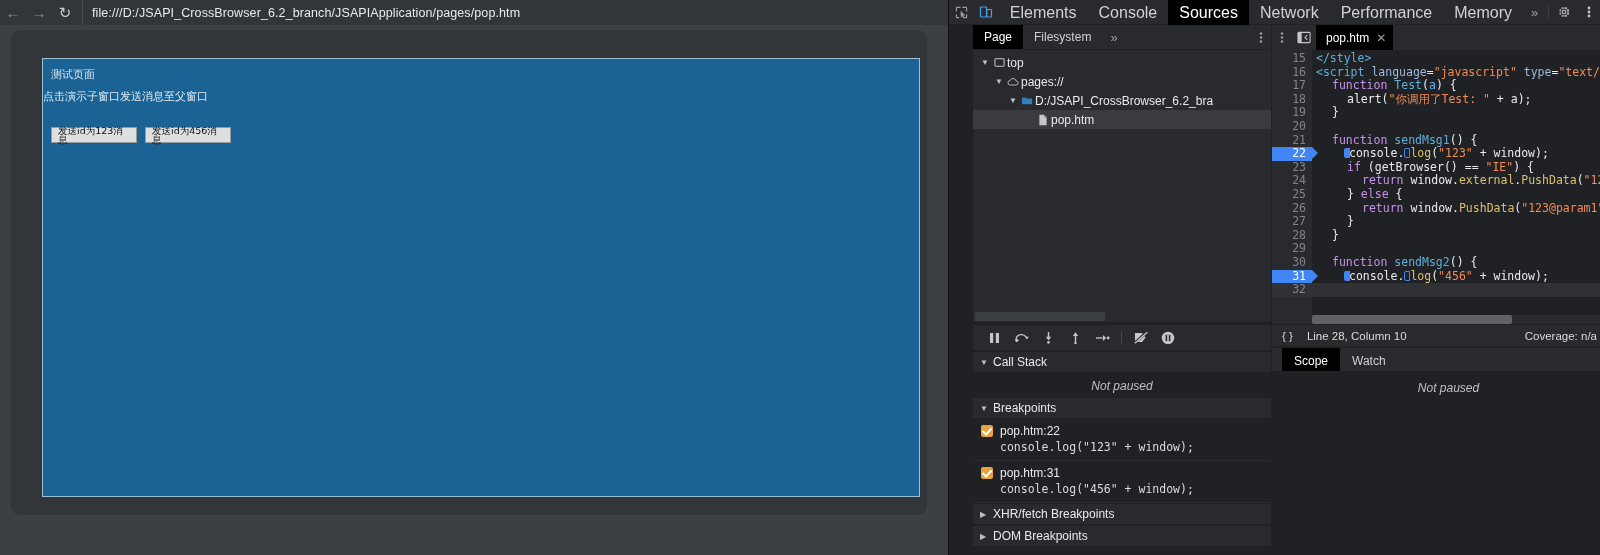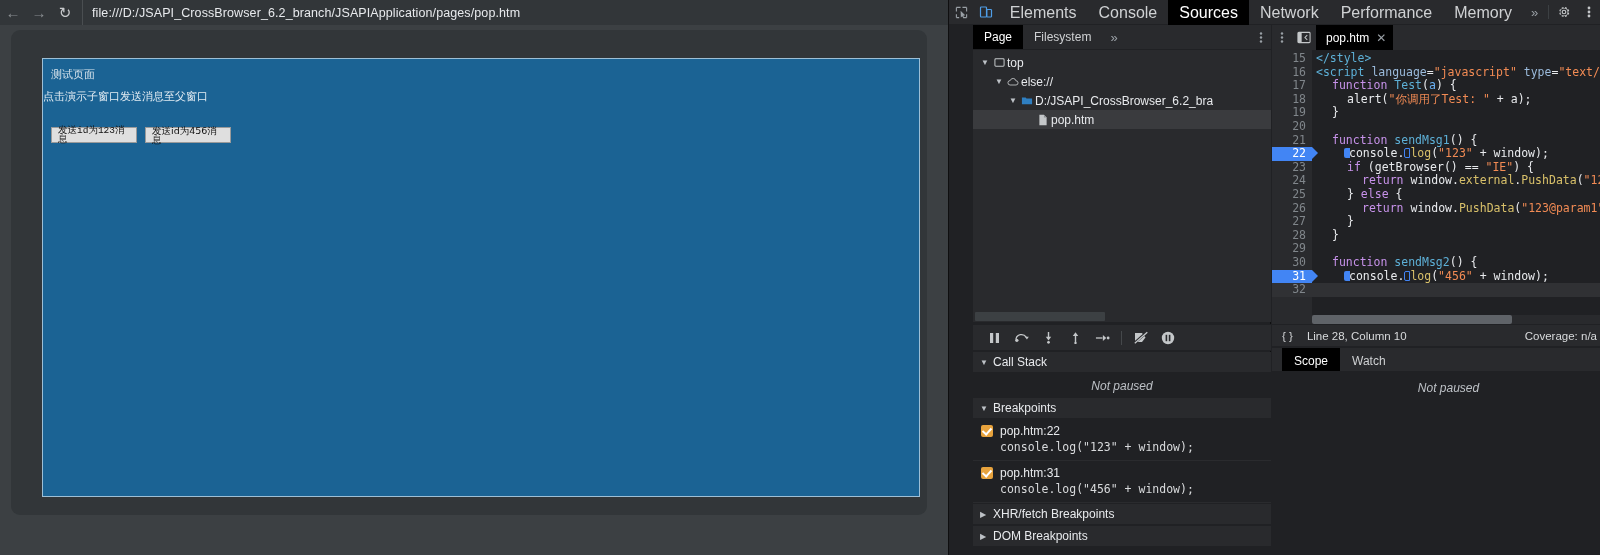--- a/index.html
+++ b/index.html
@@ -101,21 +101,21 @@
     border: 1px solid #9a9a9a;
     color: #101010;
     font-size: 9.5px;
     font-family: "DejaVu Sans", sans-serif;
     display: flex;
     align-items: center;
     justify-content: center;
     padding: 0 6px;
     line-height: 1;
   }
-  #btn-123 { left: 8px; width: 86px; font-family: Liberation Mono, monospace; }
+  #btn-123 { left: 8px; width: 86px; }
   #btn-456 { left: 102px; width: 86px; }
 
   
   #devtools {
     position: absolute;
     left: 948px; top: 0;
     width: 652px; height: 555px;
     background: #202124;
     border-left: 1px solid #0f0f10;
     color: #e8eaed;
@@ -621,21 +621,21 @@
             <div class="tree-label">top</div>
           </div>
 
           <div class="tree-row" style="padding-left:20px;">
             <div class="tri">▼</div>
             <div class="tree-ico">
               <svg width="12" height="10" viewBox="0 0 14 10">
                   <path d="M3.6 8.5a2.6 2.6 0 0 1 .2-5.2A3.4 3.4 0 0 1 10.4 3.6a2.45 2.45 0 0 1 .1 4.9z" stroke="#c4c7c9" stroke-width="1" fill="none"></path>
                 </svg>
             </div>
-            <div class="tree-label">else://</div>
+            <div class="tree-label">pages://</div>
           </div>
 
           <div class="tree-row" style="padding-left:34px;">
             <div class="tri">▼</div>
             <div class="tree-ico">
               <svg width="12" height="11" viewBox="0 0 13 11">
                   <path d="M1 2.2h4l1 1.2h6v6.2H1z" fill="#2f7fc1"></path>
                 </svg>
             </div>
             <div class="tree-label">D:/JSAPI_CrossBrowser_6.2_bra</div>

